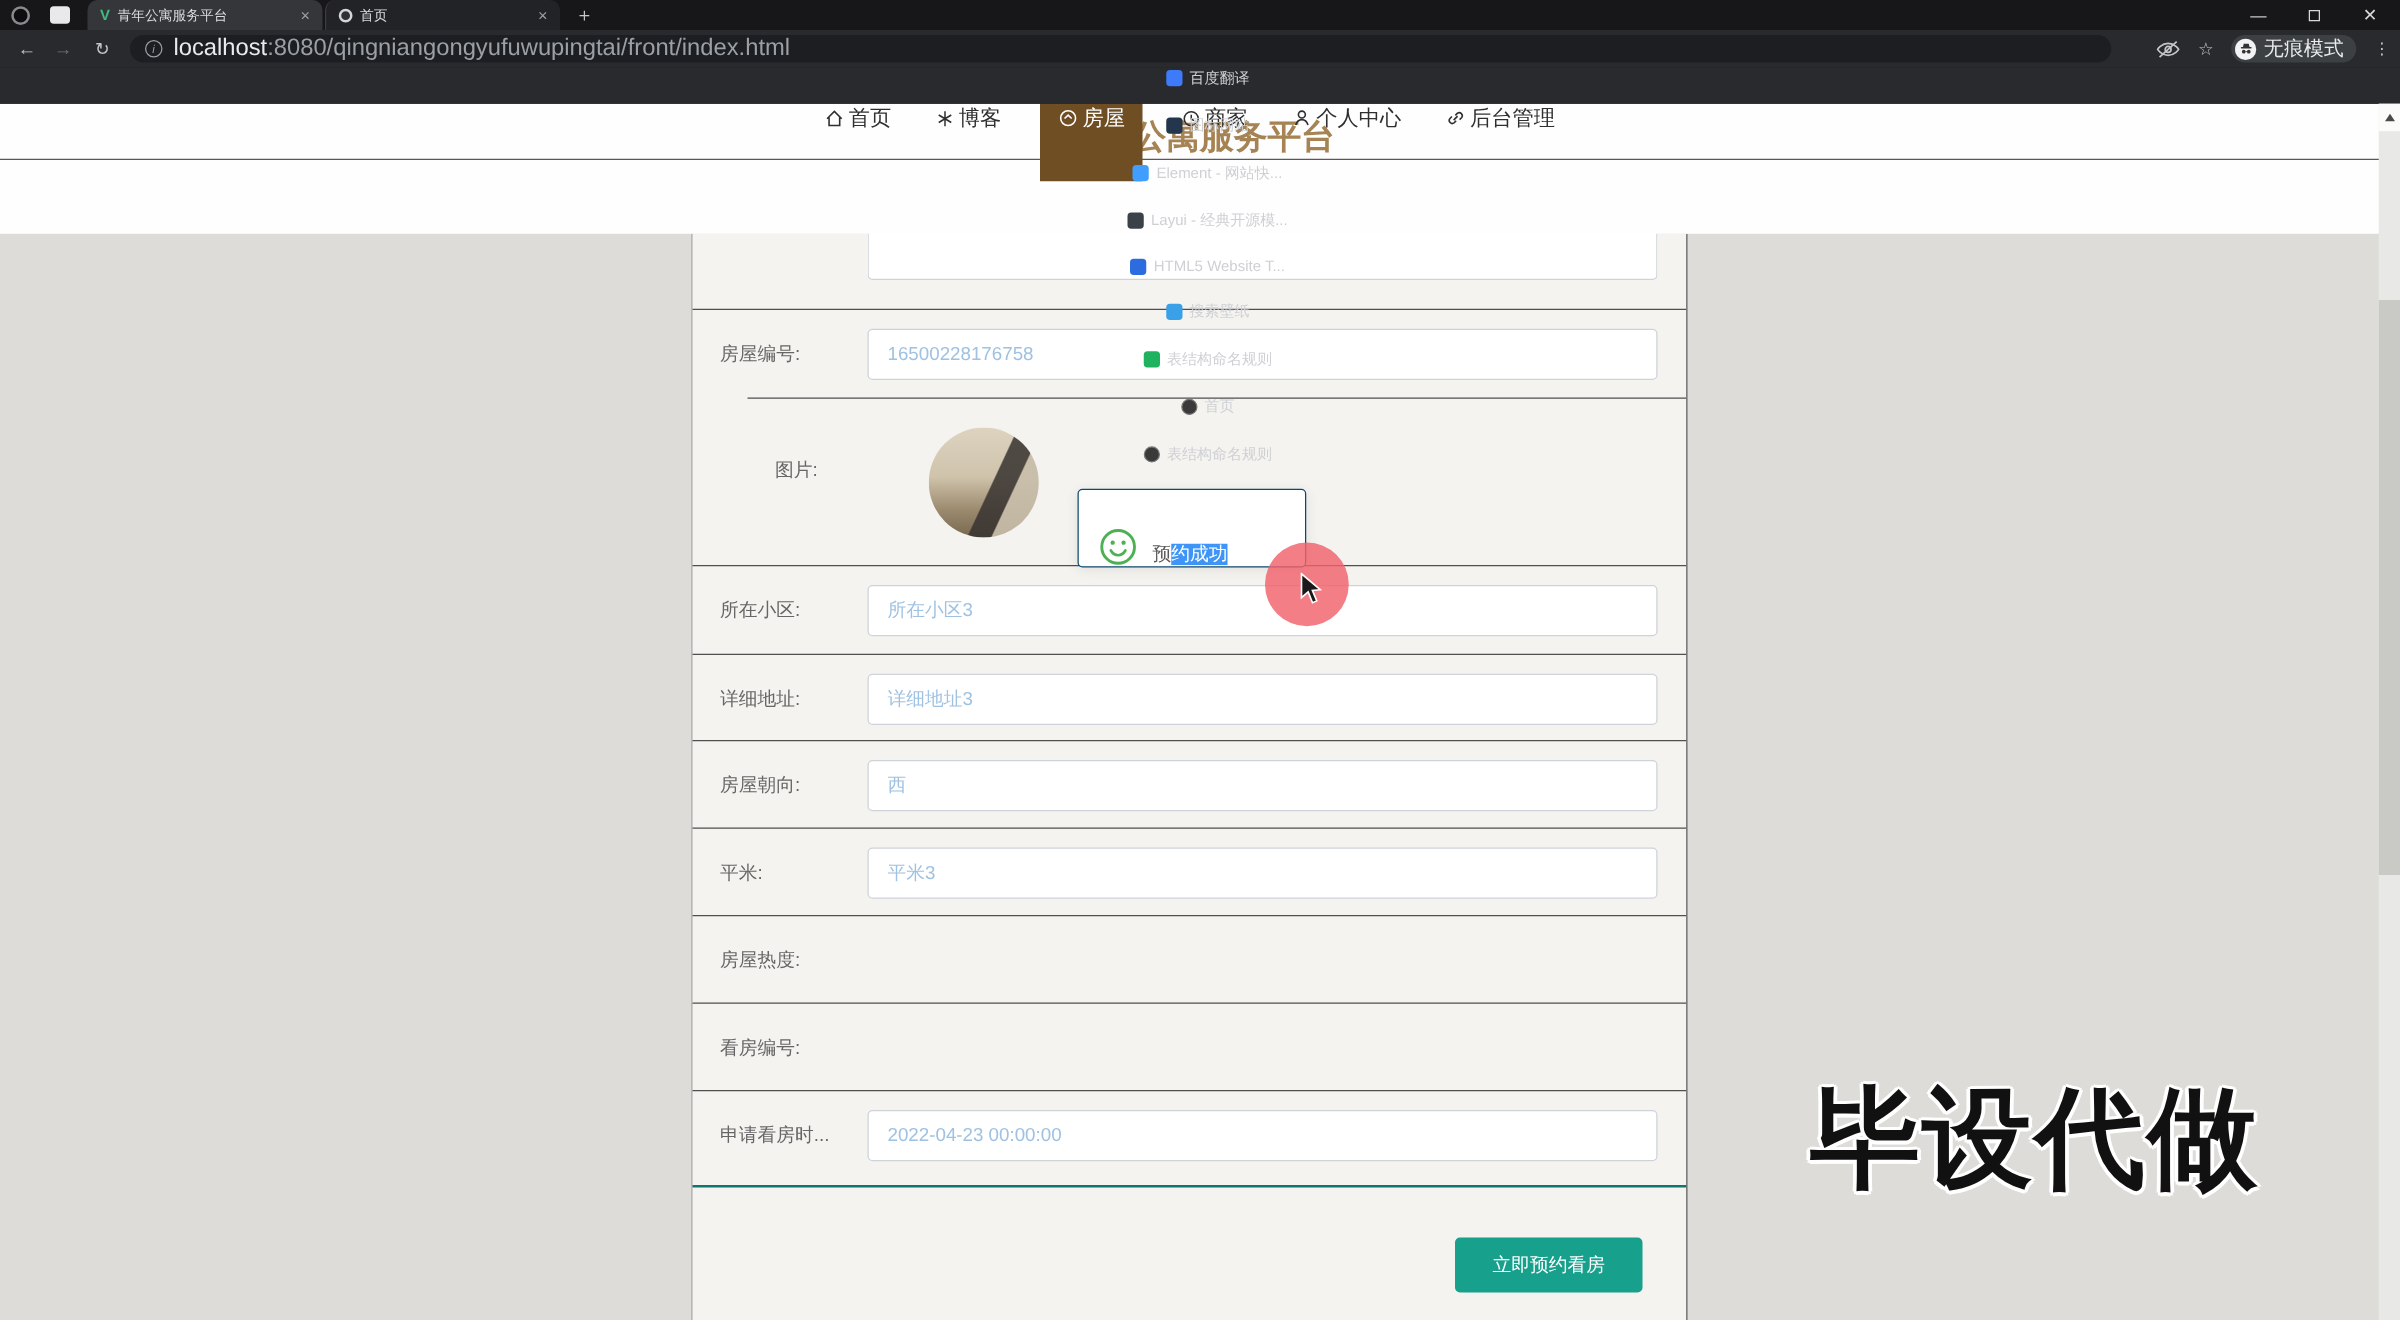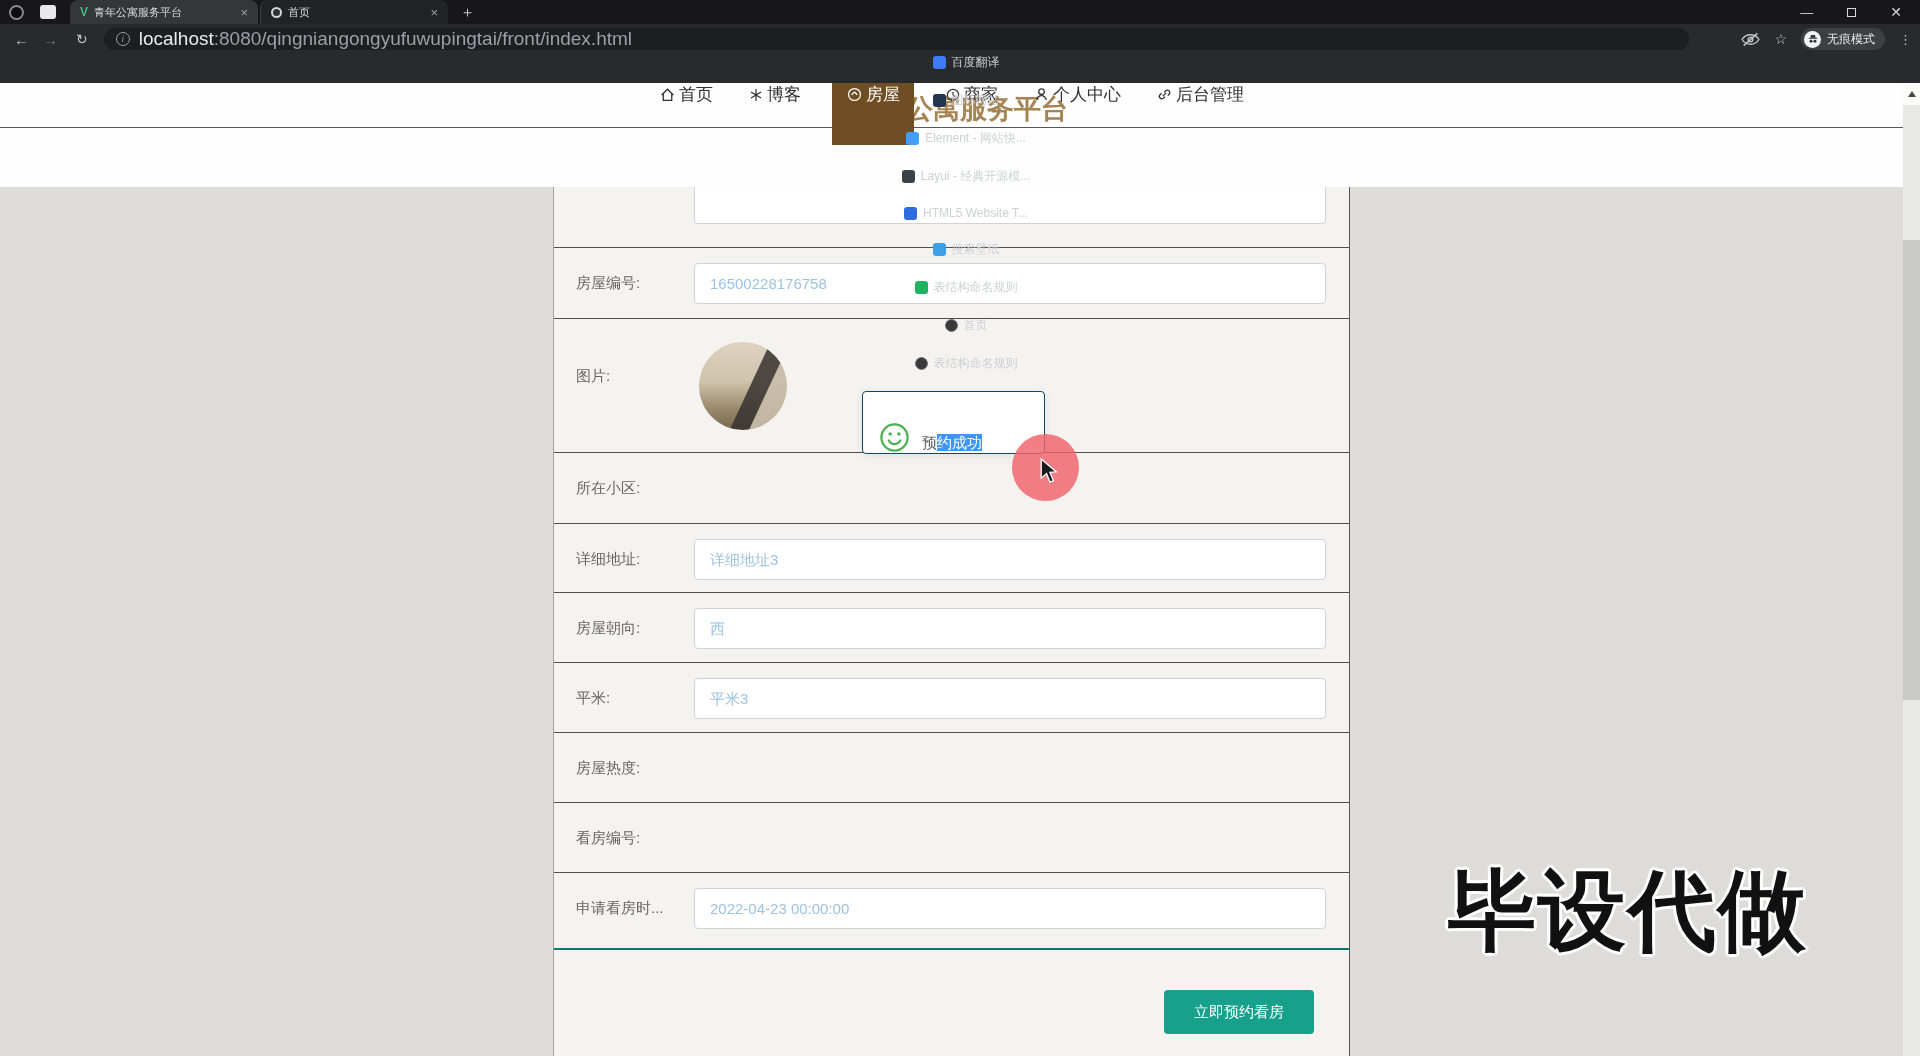--- a/index.html
+++ b/index.html
@@ -32,21 +32,21 @@
   .urlpill { display:flex; align-items:center; height:22px; border-radius:11px; background:#1d1e21;
              margin-left:16px; width:1585px; padding:0 12px; }
   .info-ico { width:14px; height:14px; border-radius:50%; border:1.2px solid #9aa0a6; color:#9aa0a6;
               font-size:9px; line-height:12px; text-align:center; font-style:italic; margin-right:9px; flex:none; }
   .urltext { font-size:19px; color:#9aa0a6; white-space:nowrap; }
   .urltext .host { color:#e8eaed; }
   .addr-right { position:absolute; right:8px; top:0; height:30px; display:flex; align-items:center; gap:14px; }
   .star { color:#c3c6c9; font-size:14px; }
   .incog-pill { display:flex; align-items:center; gap:6px; background:#3c4043; border-radius:12px; height:22px; padding:0 10px 0 3px; }
   .incog-circle { width:17px; height:17px; border-radius:50%; background:#f1f3f4; display:flex; align-items:center; justify-content:center; }
-  .incog-label { color:#e8eaed; font-size:12px; }
+  .incog-label { color:#e8eaed; font-size:16px; }
   .kebab { color:#c3c6c9; font-size:13px; letter-spacing:0; }
 
   .bookmarks { height:29px; background:#292a2e; display:flex; align-items:center; gap:21px; padding-left:12px;flex-direction:column; }
   .bm { display:flex; align-items:center; gap:6px; font-size:12px; color:#ced0d4; white-space:nowrap; }
   .bm-fav { width:13px; height:13px; border-radius:3px; flex:none; }
   .bm-fav.round { border-radius:50%; border:1px solid #777; }
 
   
   .site-header { position:absolute; left:0; top:83px; width:1920px; height:104px; background:#fefefe; z-index:10; }
   .site-title { text-align:center; font-size:27px; font-weight:600; color:#a58352; line-height:44px; padding-top:4px; }
@@ -63,21 +63,21 @@
            border-left:1px solid #a5a5a3; border-right:1px solid #55565a; z-index:5; }
   .f-input { position:absolute; left:140px; width:632px; height:41px; background:#fff;
              border:1px solid #ced2d9; border-radius:4px; padding:0 15px; font-size:15px;
              color:#9fc2e2; outline:none; font-family:"Liberation Sans","DejaVu Sans",sans-serif; }
   .f-input::placeholder { color:#9fc2e2; opacity:1; }
   .partial-block { position:relative; height:60px; }
   .partial-block .f-input { top:-12px; height:49px; border-top:none; border-radius:0 0 4px 4px; }
   .form-row { position:relative; border-top:1px solid #4f4f4f; }
   .row-label { position:absolute; left:22px; font-size:15px; color:#666; top:26px; white-space:nowrap; }
   .form-row .f-input { top:15px; }
-  .row-img { height:134px; }
+  .row-img { height:134px;margin-left:44px; }
   .row-img .row-label { top:48px; }
   .house-photo { position:absolute; left:145px; top:23px; width:88px; height:88px; border-radius:50%;
      background:
        linear-gradient(115deg, rgba(60,50,40,0.0) 55%, rgba(55,50,48,0.85) 56%, rgba(55,50,48,0.85) 70%, rgba(200,190,170,0.9) 71%),
        linear-gradient(180deg,#ddd3c0 0%, #cfc3ab 45%, #9b8a6e 75%, #77684f 100%);
   }
   .row-h71 { height:71px; } .row-h69 { height:69px; } .row-h70 { height:70px; } .row-h76 { height:76px; }
   .btn-block { position:relative; border-top:2px solid #0f766e; height:106px; }
   .submit-btn { position:absolute; left:610px; top:40px; width:150px; height:44px; background:#17a08c;
                 border:none; border-radius:4px; color:#fff; font-size:15px; cursor:pointer;
@@ -258,20 +258,21 @@
     <input class="f-input" readonly="" placeholder="16500228176758" style="">
   </div>
 
   <div class="form-row row-img">
     <span class="row-label">图片:</span>
     <div class="house-photo"></div>
   </div>
 
   <div class="form-row row-h71">
     <span class="row-label">所在小区:</span>
+    <input class="f-input" readonly="" placeholder="所在小区3" style="">
   </div>
 
   <div class="form-row row-h69">
     <span class="row-label">详细地址:</span>
     <input class="f-input" readonly="" placeholder="详细地址3" style="">
   </div>
 
   <div class="form-row row-h70">
     <span class="row-label">房屋朝向:</span>
     <input class="f-input" readonly="" placeholder="西" style="">

